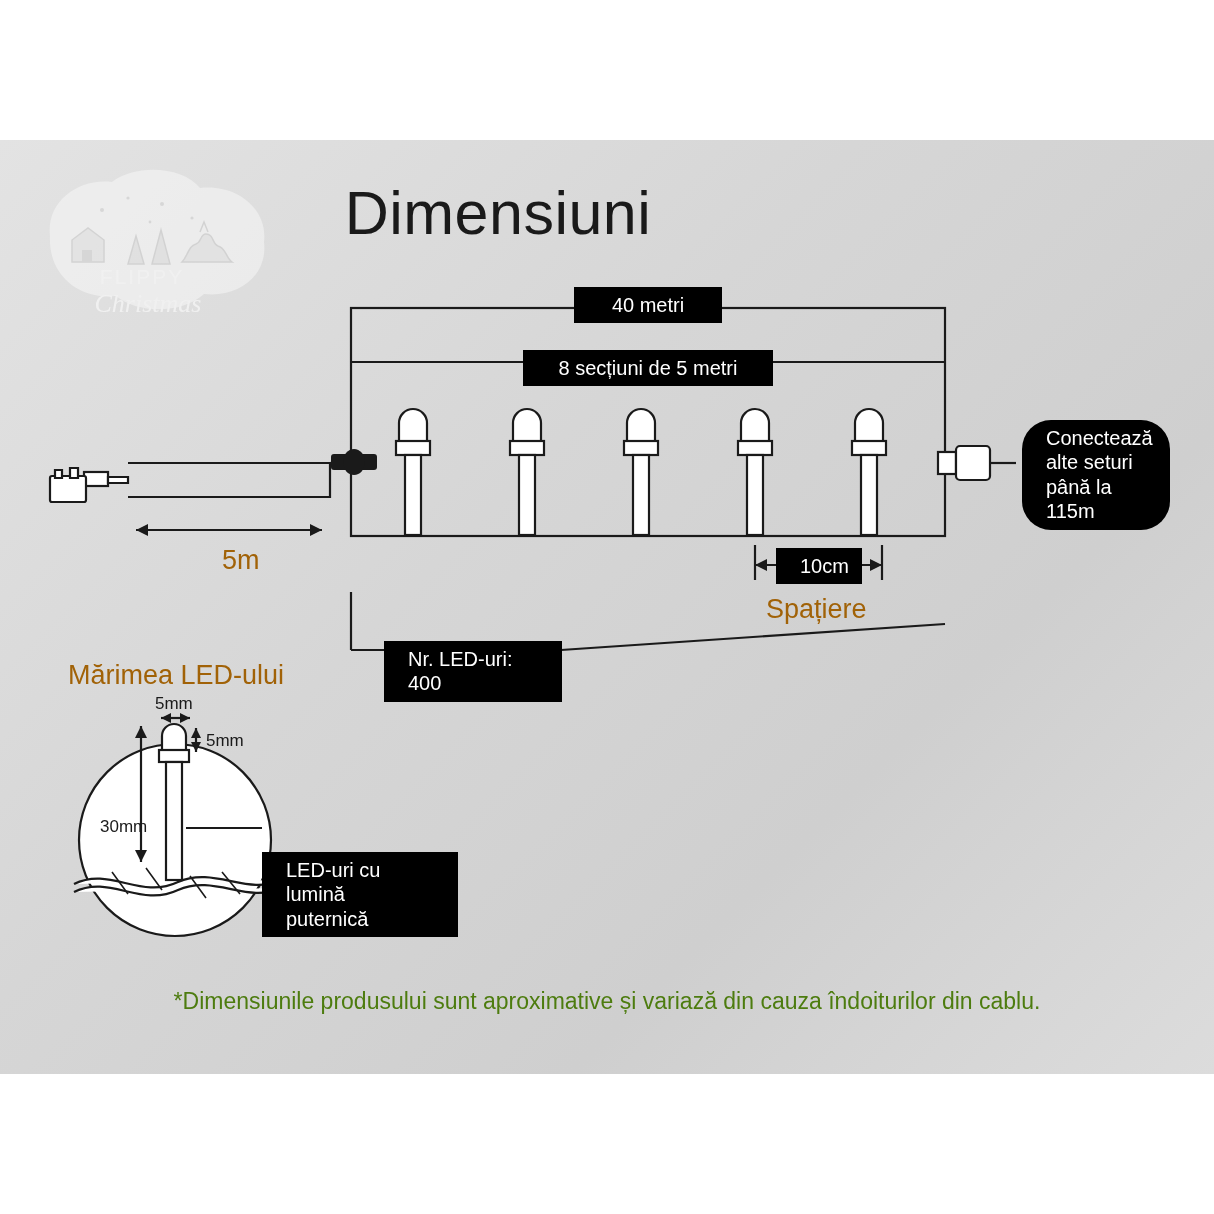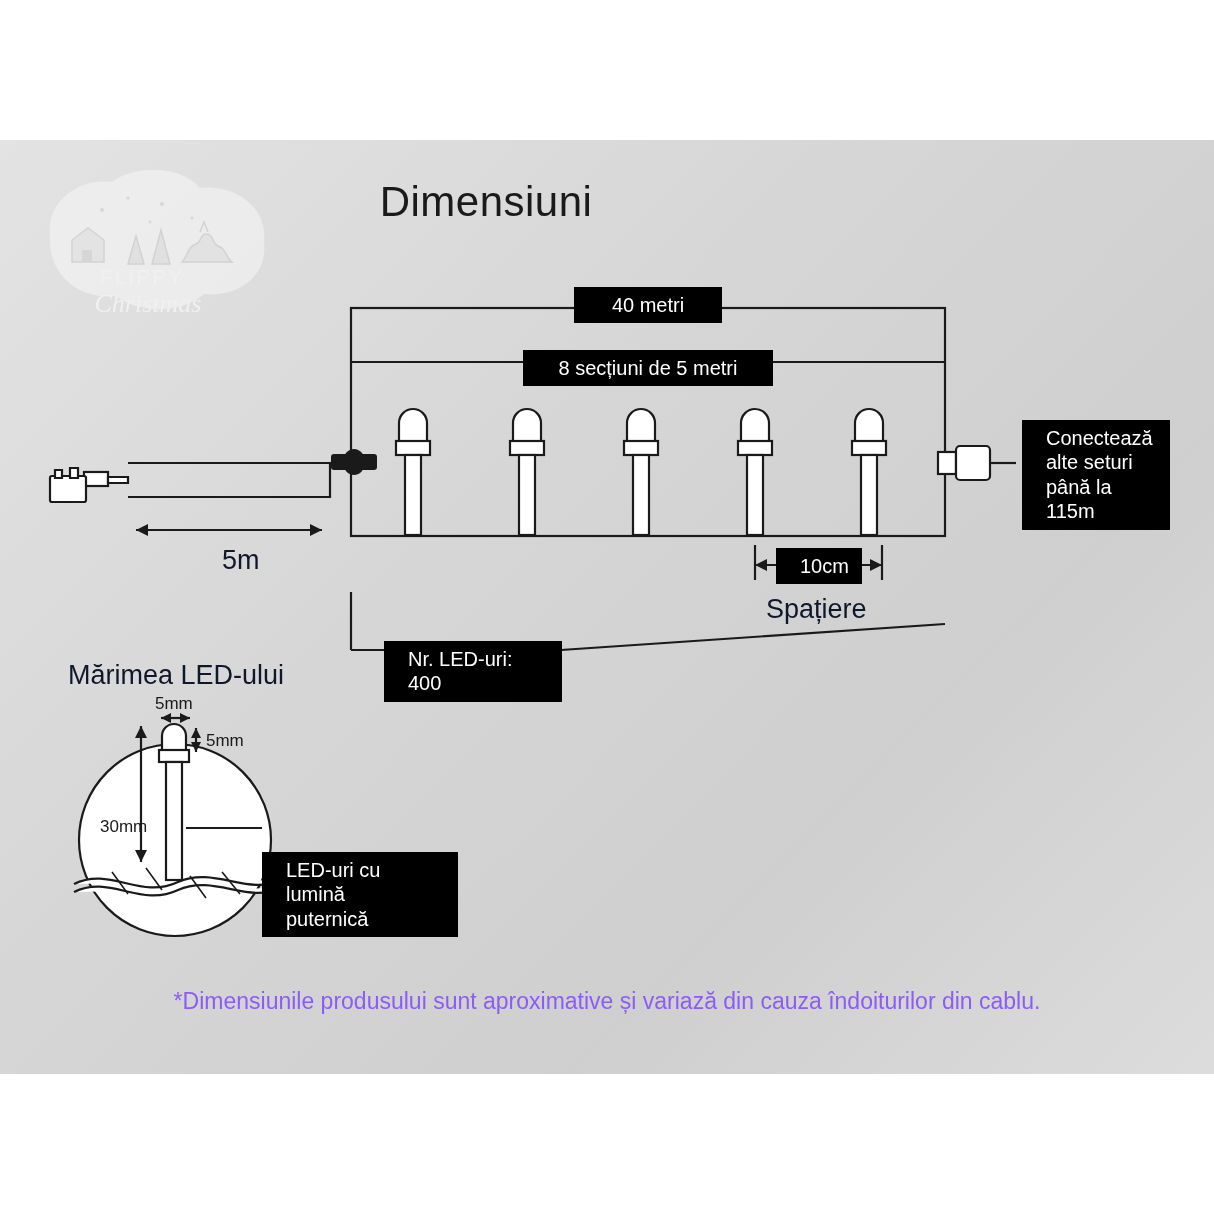--- a/index.html
+++ b/index.html
@@ -29,23 +29,24 @@
     width: 1214px;
     height: 934px;
     background: linear-gradient(135deg, #e3e3e3 0%, #d6d6d6 40%, #cfcfcf 70%, #dcdcdc 100%);
   }
   .title {
     position: absolute;
     left: 0;
     top: 178px;
     width: 972px;
     text-align: center;
-    font-size: 42px;
+    font-size: 61px;
     color: #1a1a1a;
     letter-spacing: 0.5px;
+    padding-left: 12px;
   }
   
   .chip {
     position: absolute;
     background: #000000;
     color: #ffffff;
     font-size: 20px;
     line-height: 1.22;
     padding: 6px 24px;
     white-space: pre-line;
@@ -54,31 +55,31 @@
   .chip.center { text-align: center; }
   .chip.left { text-align: left; }
 
   .plain-label {
     position: absolute;
     color: #1a1a1a;
     font-size: 20px;
   }
   .big-label {
     position: absolute;
-    color: #0f172a;
+    color: #a16207;
     font-size: 27px;
   }
   .footnote {
     position: absolute;
     left: 0;
     top: 988px;
     width: 1214px;
     text-align: center;
     font-size: 23px;
-    color: #8b5cf6;
+    color: #4d7c0f;
   }
   svg { position: absolute; left: 0; top: 0; }
   .watermark {
     position: absolute;
     left: 32px;
     top: 166px;
     width: 250px;
     height: 180px;
     opacity: 0.55;
   }
@@ -210,21 +211,21 @@
       <path d="M186 828 L262 828"></path>
     </g>
   </svg>
 
   <div class="title">Dimensiuni</div>
 
   <div class="chip center" style="left:574px; top:287px; width:148px;">40 metri</div>
 
   <div class="chip center" style="left:523px; top:350px; width:250px;">8 secțiuni de 5 metri</div>
 
-  <div class="chip left" style="left:1022px; top:420px; width:148px;">Conectează
+  <div class="chip left" style="left:1022px; top:420px; width:148px;border-radius:29px;">Conectează
 alte seturi
 până la 115m</div>
 
   <div class="chip center" style="left:776px; top:548px; width:86px;text-align:center;">10cm</div>
 
   <div class="big-label" style="left:766px; top:594px;">Spațiere</div>
 
   <div class="chip left" style="left:384px; top:641px; width:178px;">Nr. LED-uri: 400</div>
 
   <div class="big-label" style="left:68px; top:660px;">Mărimea LED-ului</div>

